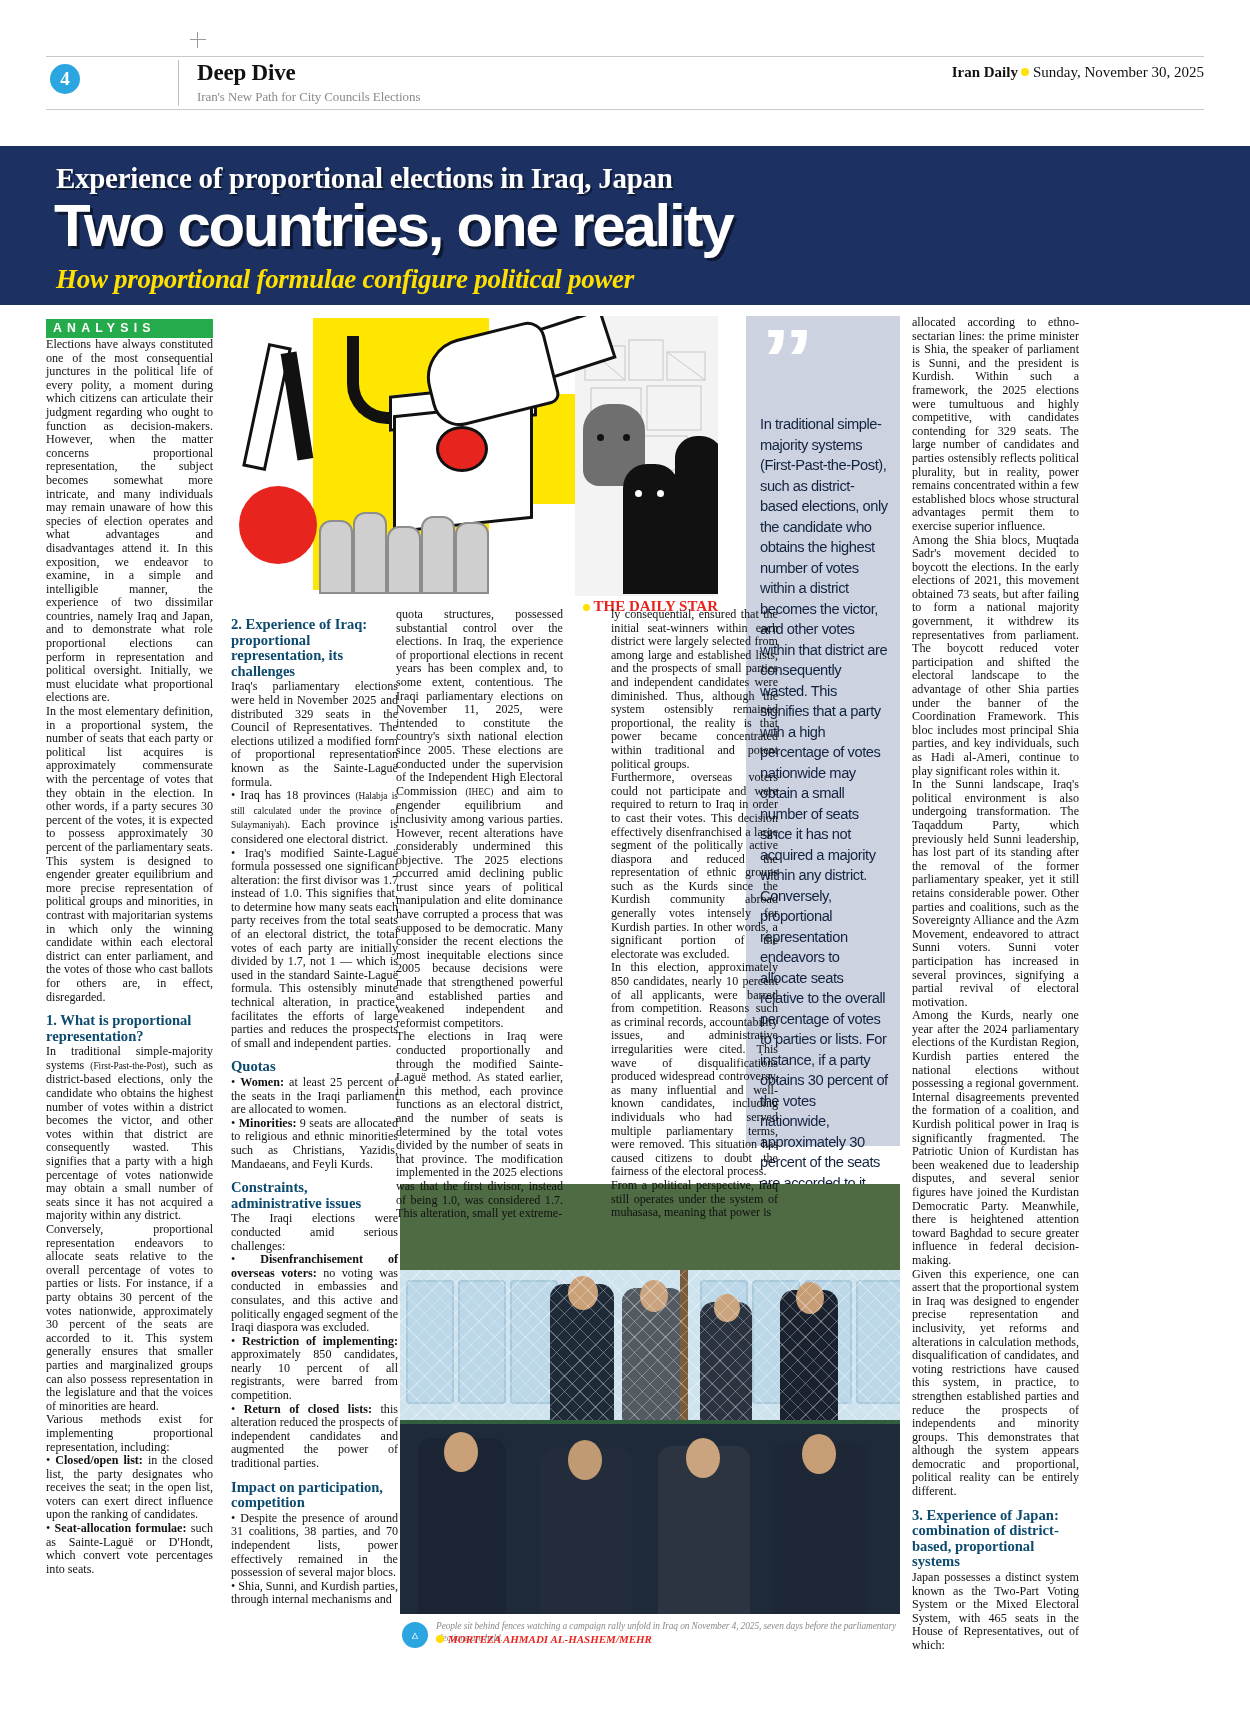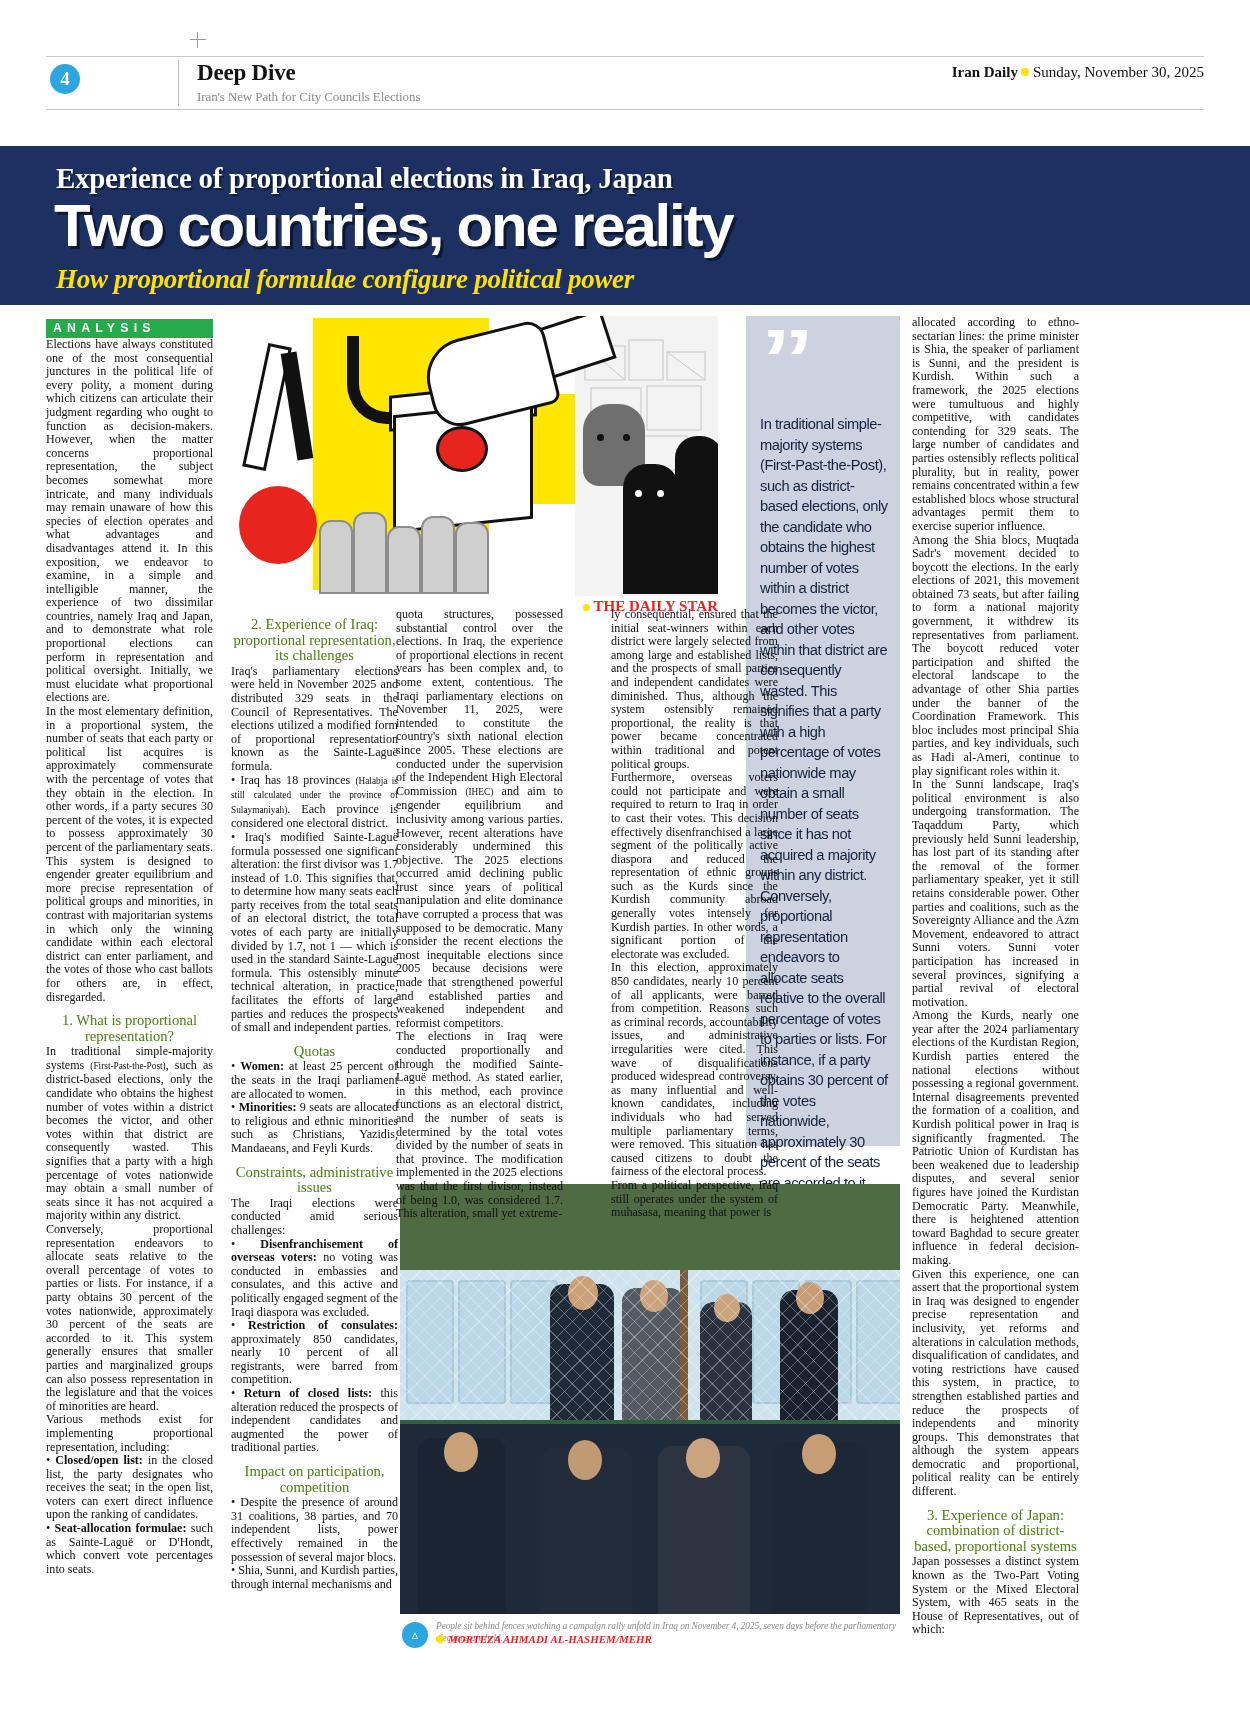--- a/index.html
+++ b/index.html
@@ -48,22 +48,22 @@
   }
 
   
   .cols{position:absolute;left:46px;top:316px;width:1160px;}
   .col{position:absolute;top:0;width:167px;font-size:12.1px;line-height:13.6px;text-align:justify;}
   .c1{left:0;}   .c2{left:185px;} .c3{left:350px;} .c4{left:537px;margin-left:28px;}
   .c5{left:700px;} .c6{left:866px;}
 
   .col p{margin:0;text-indent:0;}
   h3.sub{
-    color:#4d7c0f;font-size:14.6px;line-height:15.6px;font-weight:normal;margin:9px 0 1px 0;
-    text-align:center;
+    color:#0c4a6e;font-size:14.6px;line-height:15.6px;font-weight:bold;margin:9px 0 1px 0;
+    text-align:left;
   }
   .small-note{font-size:9.3px;}
   b{font-weight:bold;}
 
   
   .byline-wrap{position:relative;width:167px;height:62px;}
   .portrait{
     position:absolute;left:2px;top:2px;width:56px;height:58px;
     background:linear-gradient(170deg,#d8d8d8 0%,#b4b4b4 40%,#8f8f8f 100%);
     overflow:hidden;
@@ -303,21 +303,21 @@
         <h3 class="sub">2. Experience of Iraq: proportional representation, its challenges</h3>
         <p>Iraq's parliamentary elections were held in November 2025 and distributed 329 seats in the Council of Representatives. The elections utilized a modified form of proportional representation known as the Sainte-Laguë formula.</p>
         <p>• Iraq has 18 provinces <span class="small-note">(Halabja is still calculated under the province of Sulaymaniyah)</span>. Each province is considered one electoral district.</p>
         <p>• Iraq's modified Sainte-Laguë formula possessed one significant alteration: the first divisor was 1.7 instead of 1.0. This signifies that, to determine how many seats each party receives from the total seats of an electoral district, the total votes of each party are initially divided by 1.7, not 1 — which is used in the standard Sainte-Laguë formula. This ostensibly minute technical alteration, in practice, facilitates the efforts of large parties and reduces the prospects of small and independent parties.</p>
         <h3 class="sub">Quotas</h3>
         <p>• <b>Women:</b> at least 25 percent of the seats in the Iraqi parliament are allocated to women.</p>
         <p>• <b>Minorities:</b> 9 seats are allocated to religious and ethnic minorities such as Christians, Yazidis, Mandaeans, and Feyli Kurds.</p>
         <h3 class="sub">Constraints, administrative issues</h3>
         <p>The Iraqi elections were conducted amid serious challenges:</p>
         <p>• <b>Disenfranchisement of overseas voters:</b> no voting was conducted in embassies and consulates, and this active and politically engaged segment of the Iraqi diaspora was excluded.</p>
-        <p>• <b>Restriction of consulates:</b> approximately 850 candidates, nearly 10 percent of all registrants, were barred from competition.</p>
+        <p>• <b>Restriction of implementing:</b> approximately 850 candidates, nearly 10 percent of all registrants, were barred from competition.</p>
         <p>• <b>Return of closed lists:</b> this alteration reduced the prospects of independent candidates and augmented the power of traditional parties.</p>
         <h3 class="sub">Impact on participation, competition</h3>
         <p>• Despite the presence of around 31 coalitions, 38 parties, and 70 independent lists, power effectively remained in the possession of several major blocs.</p>
         <p>• Shia, Sunni, and Kurdish parties, through internal mechanisms and</p>
       </div>
   </div>
 
   <div class="col c3">
     <div style="height:292px"></div>
     <div>

